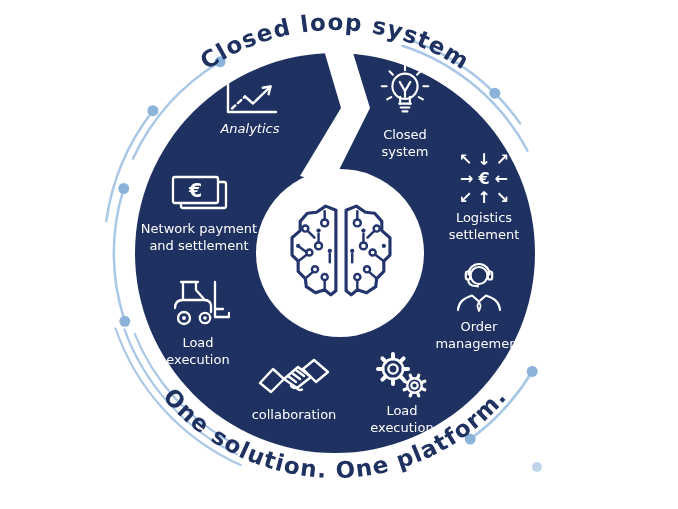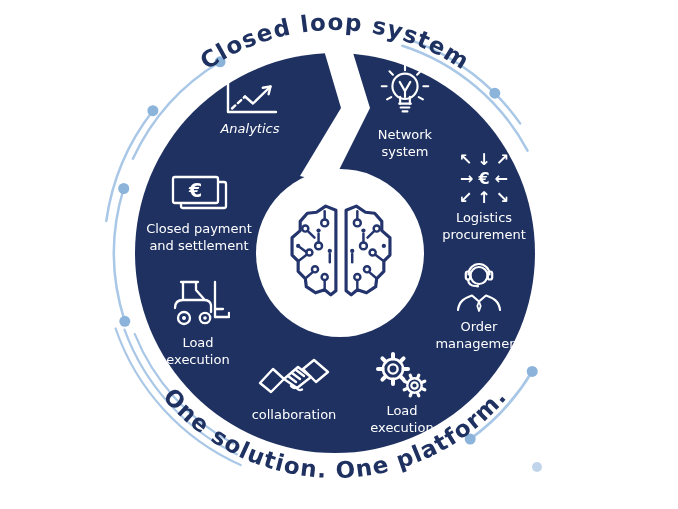--- a/index.html
+++ b/index.html
@@ -134,34 +134,34 @@
     <svg class="icon" width="56" height="60" viewBox="0 0 56 62">
       <g stroke="#fff" stroke-width="2.2" fill="none" stroke-linecap="round" stroke-linejoin="round">
         <circle cx="28" cy="23" r="13"></circle>
         <path d="M23,34 V41 M33,34 V41"></path>
         <path d="M22,41 H34 M23.5,45 H32.5 M25.5,49 H30.5"></path>
         <path d="M22.5,18.5 L28,28 L33.5,18.5 M28,28 V34"></path>
         <path d="M4,23 H9 M47,23 H52 M28,2 V6.5 M12,7.5 L15.5,11 M44,7.5 L40.5,11 M9.5,36.5 L13.8,34.2 M46.5,36.5 L42.2,34.2"></path>
       </g>
     </svg>
     <div class="label">
-      <span>Network</span>
+      <span>Closed</span>
       <span>system</span>
     </div>
   </div>
 
   <div class="module" style="left:424px; top:150px;">
     <div class="proc-grid">
       <div>↖↓↗</div>
       <div>→€←</div>
       <div>↙↑↘</div>
     </div>
     <div class="label">
       <span>Logistics</span>
-      <span>procurement</span>
+      <span>settlement</span>
     </div>
   </div>
 
   <div class="module" style="left:419px; top:258px;">
     <svg class="icon" width="56" height="58" viewBox="0 0 56 58">
       <g stroke="#fff" stroke-width="2.2" fill="none" stroke-linecap="round" stroke-linejoin="round">
         <circle cx="28" cy="17.5" r="8.5"></circle>
         <path d="M17.5,16.5 A10.5,10.5 0 0 1 38.5,16.5"></path>
         <rect x="14.8" y="13.5" width="4.4" height="8" rx="2"></rect>
         <rect x="36.8" y="13.5" width="4.4" height="8" rx="2"></rect>
@@ -248,18 +248,18 @@
 
   <div class="module" style="left:137px; top:170px; width:124px;">
     <svg class="icon" width="62" height="48" viewBox="0 0 62 44">
       <g stroke="#fff" stroke-width="2.3" fill="none" stroke-linejoin="round">
         <rect x="13" y="10" width="45" height="26" rx="2"></rect>
         <rect x="5" y="5" width="45" height="26" rx="2" fill="#1e3161"></rect>
       </g>
       <text x="27.5" y="25" text-anchor="middle" font-size="19" font-weight="bold" fill="#fff">€</text>
     </svg>
     <div class="label">
-      <span>Closed payment</span>
+      <span>Network payment</span>
       <span>and settlement</span>
     </div>
   </div>
 
 </div>
 
 </body></html>

